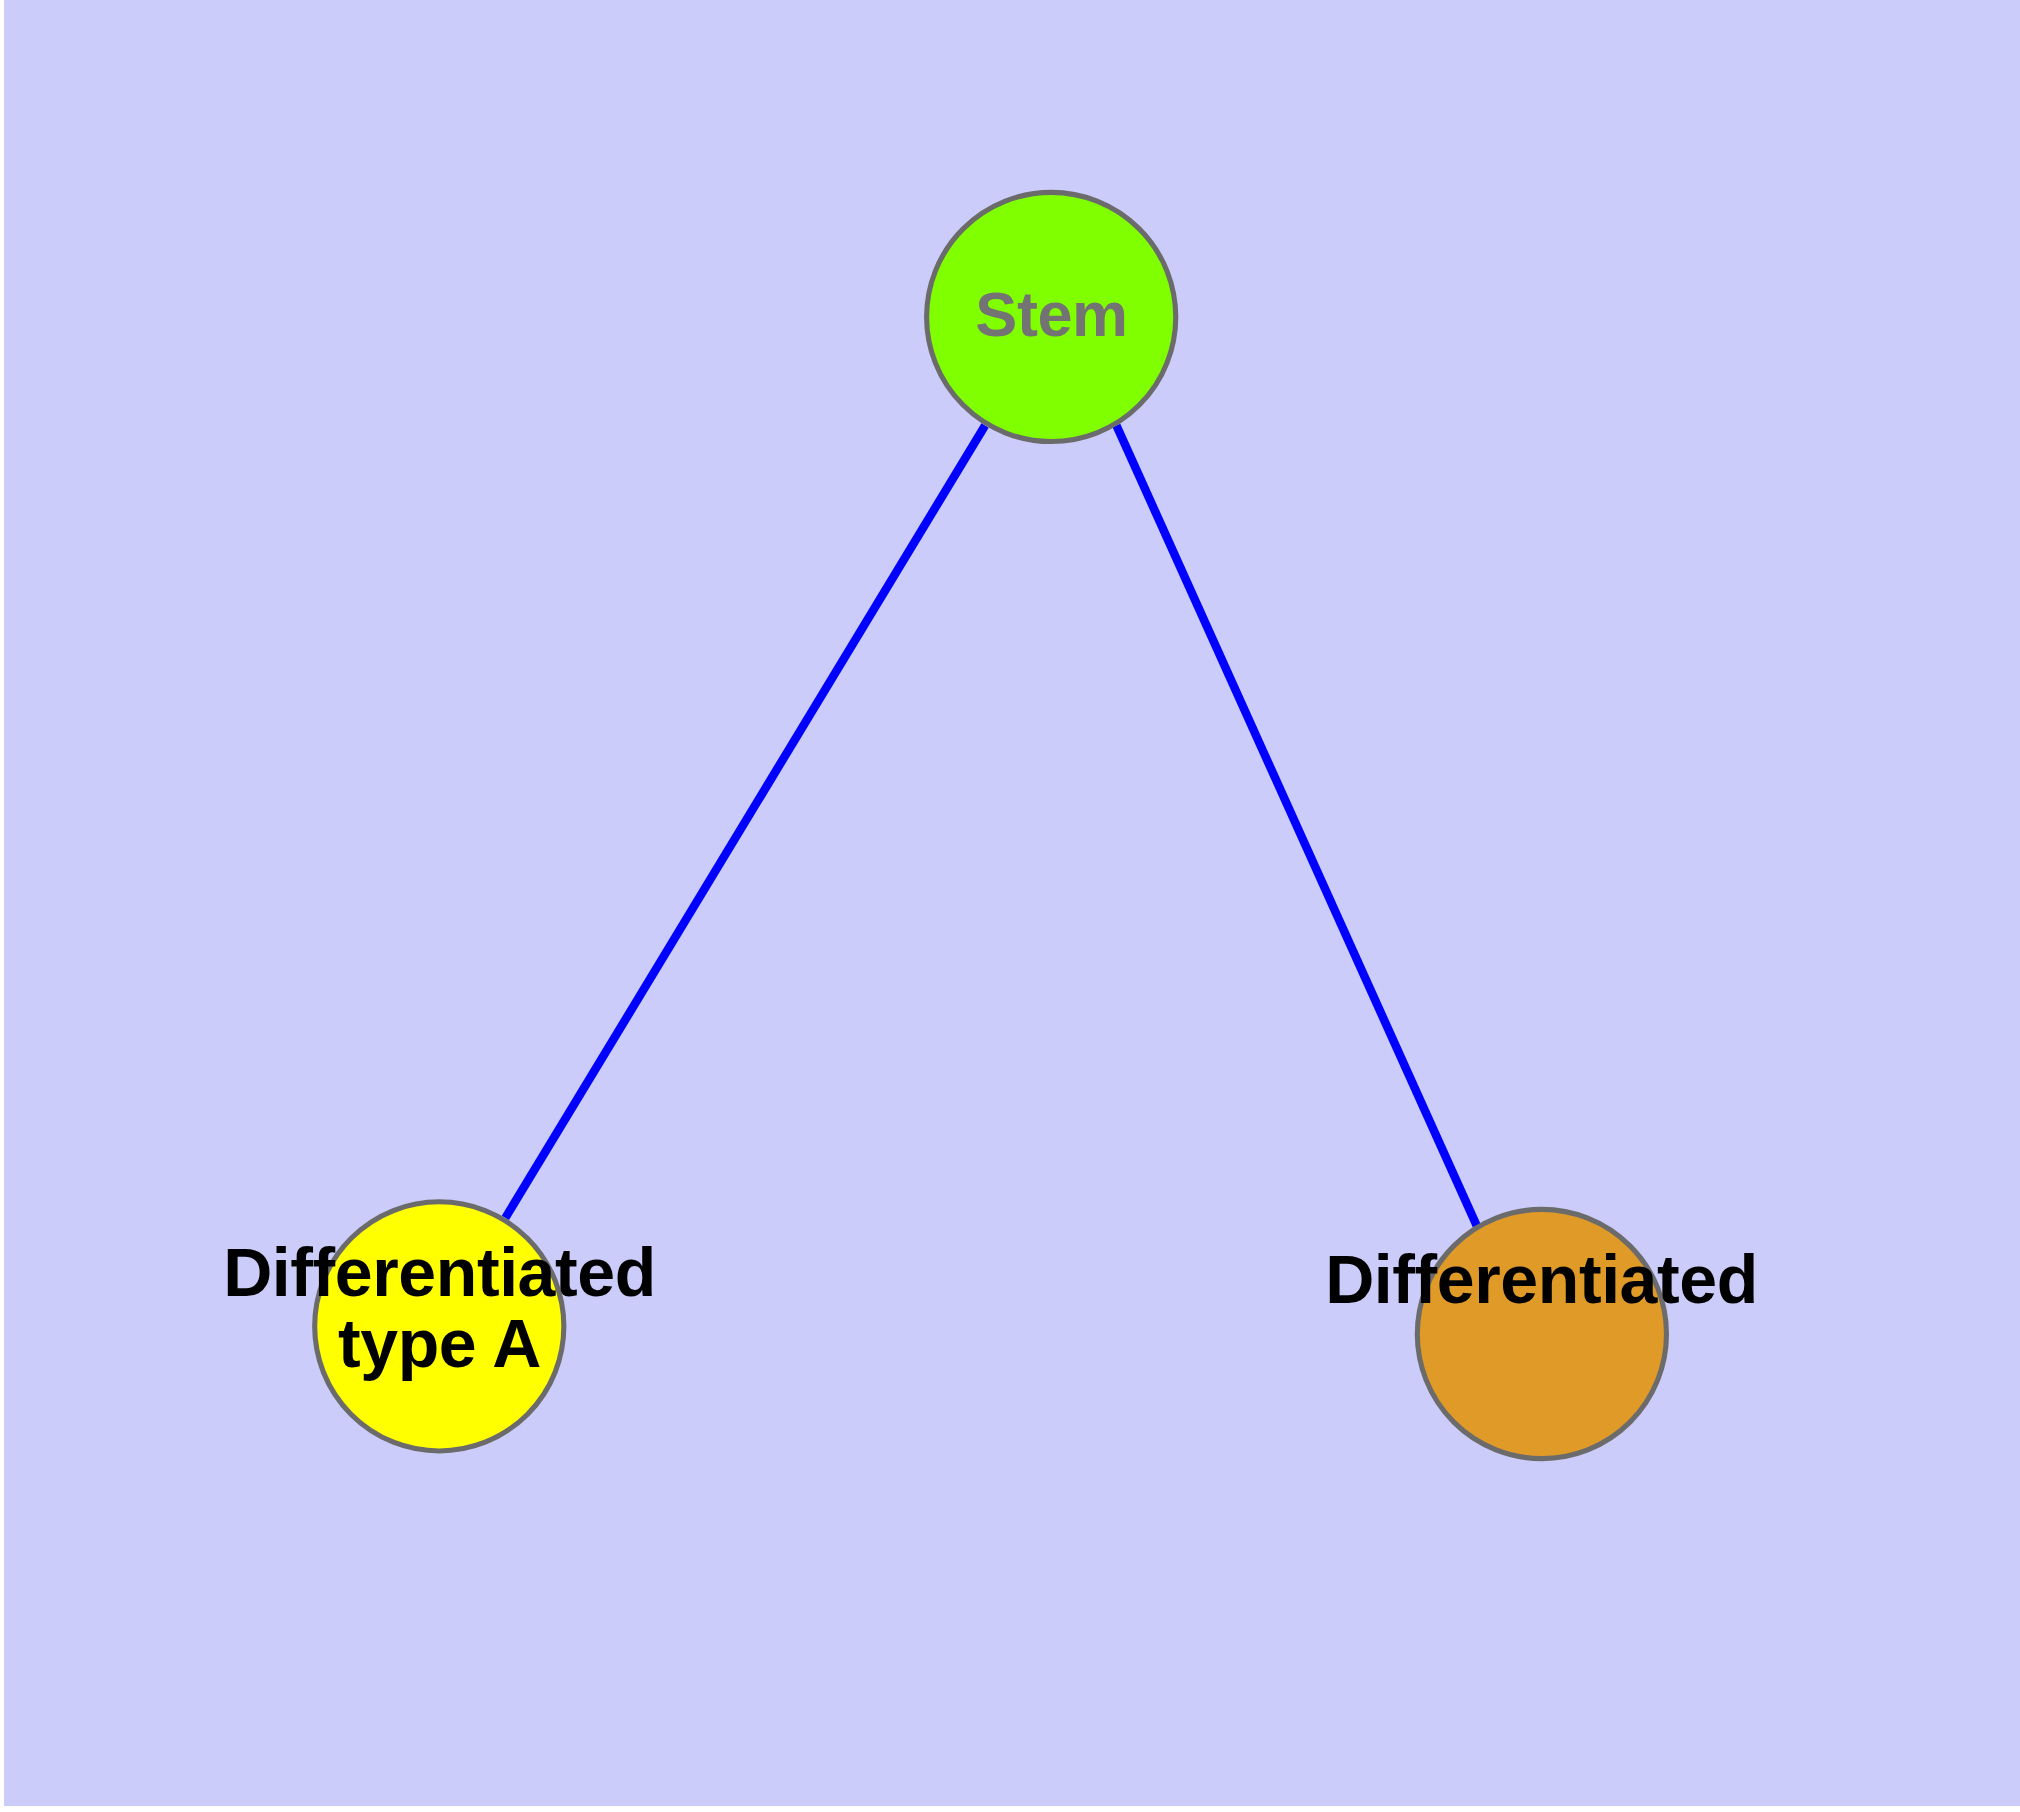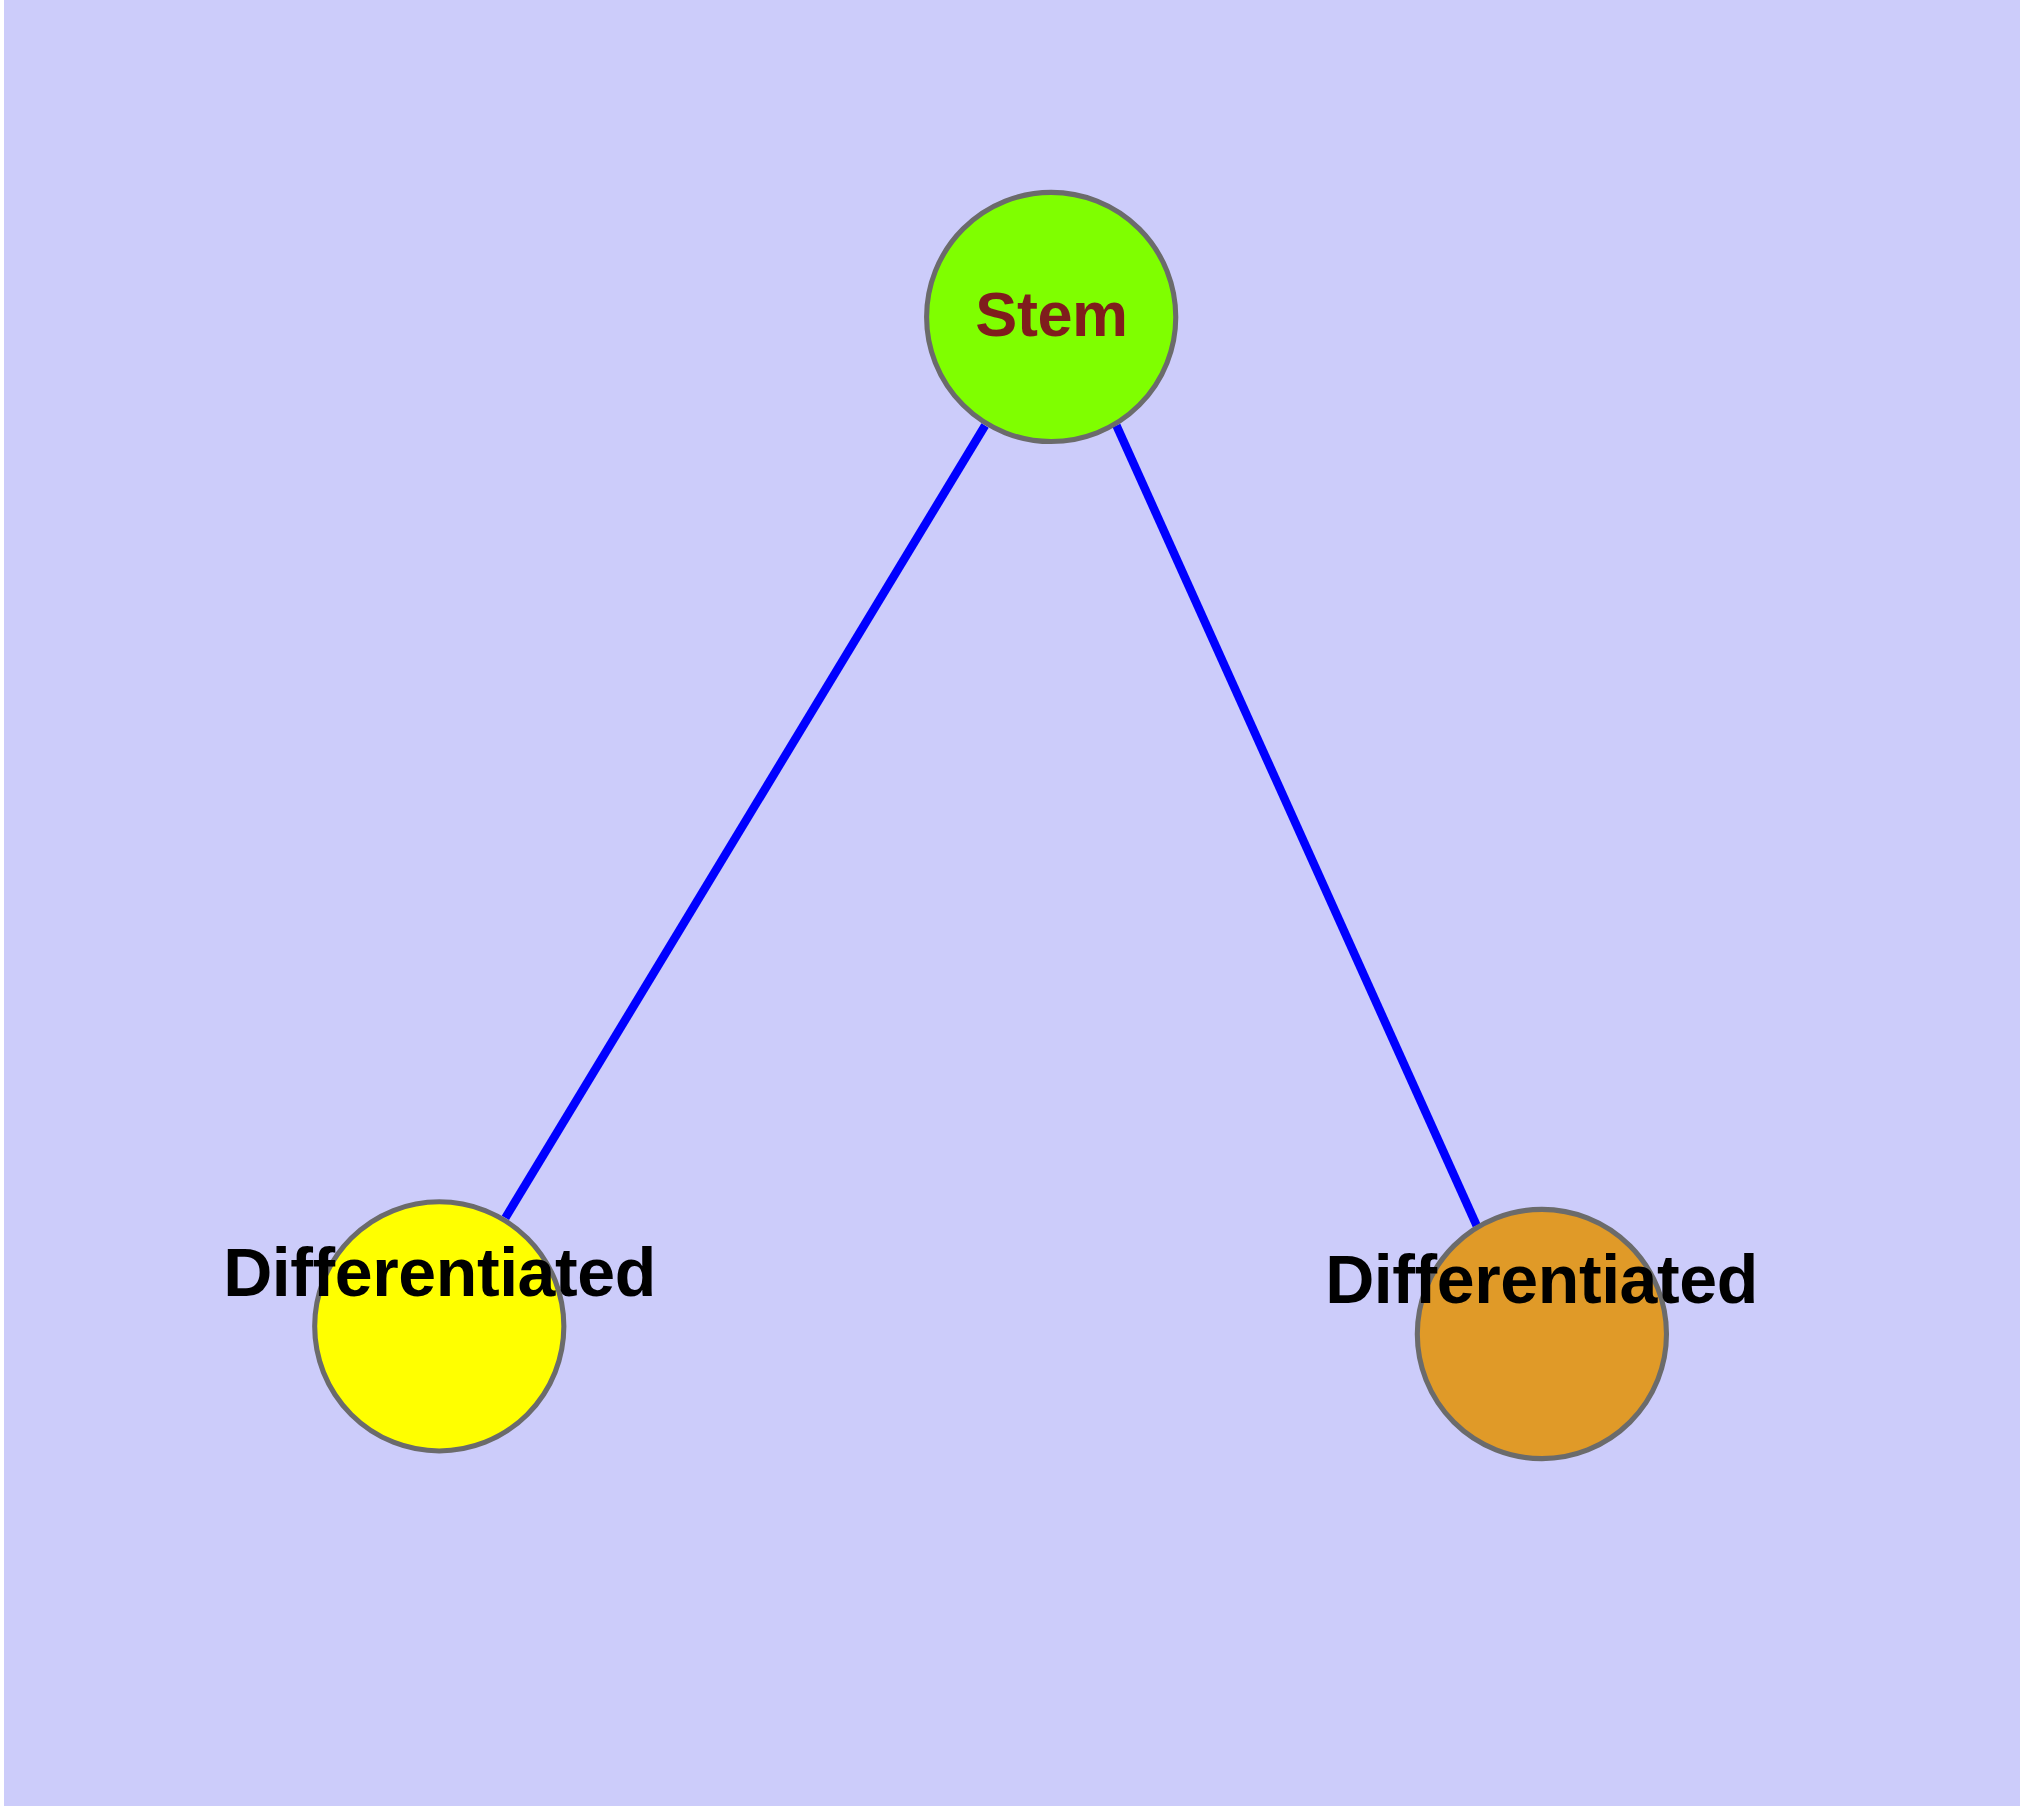--- a/index.html
+++ b/index.html
@@ -75,20 +75,20 @@
       <line x1="1317" y1="502" x2="1742" y2="1446" stroke="#0000ff" stroke-width="10" stroke-linecap="butt"></line>
     </g>
 
     <g>
       <circle cx="1240" cy="374" r="147" fill="#7fff00" stroke="#6b6b6b" stroke-width="6"></circle>
       <circle cx="518" cy="1565" r="147" fill="#ffff00" stroke="#6b6b6b" stroke-width="6"></circle>
       <circle cx="1819" cy="1574" r="147" fill="#e09a28" stroke="#6b6b6b" stroke-width="6"></circle>
     </g>
   </svg>
 
-  <div class="node-label" id="label-stem" style="color: #7f1d1d;">Stem</div>
+  <div class="node-label" id="label-stem" style="color: #737373;">Stem</div>
 
-  <div class="node-label" id="label-diff-a" style="color: rgb(0, 0, 0);"><span>Differentiated</span><br></div>
+  <div class="node-label" id="label-diff-a" style="color: rgb(0, 0, 0);"><span>Differentiated</span><br><span>type A</span></div>
 
   <div class="node-label" id="label-diff-b" style="color: rgb(0, 0, 0);"><span>Differentiated</span><br></div>
 
 </div>
 
 
 </body></html>

